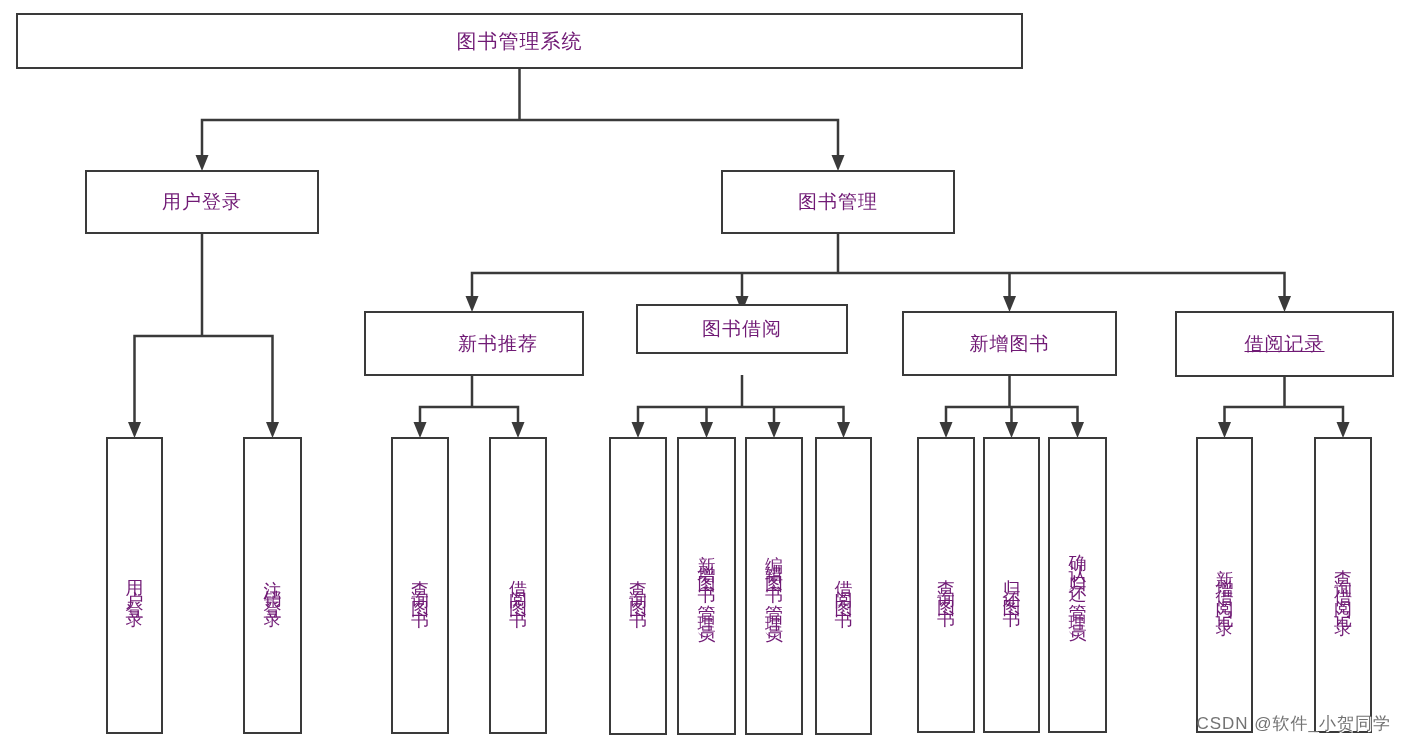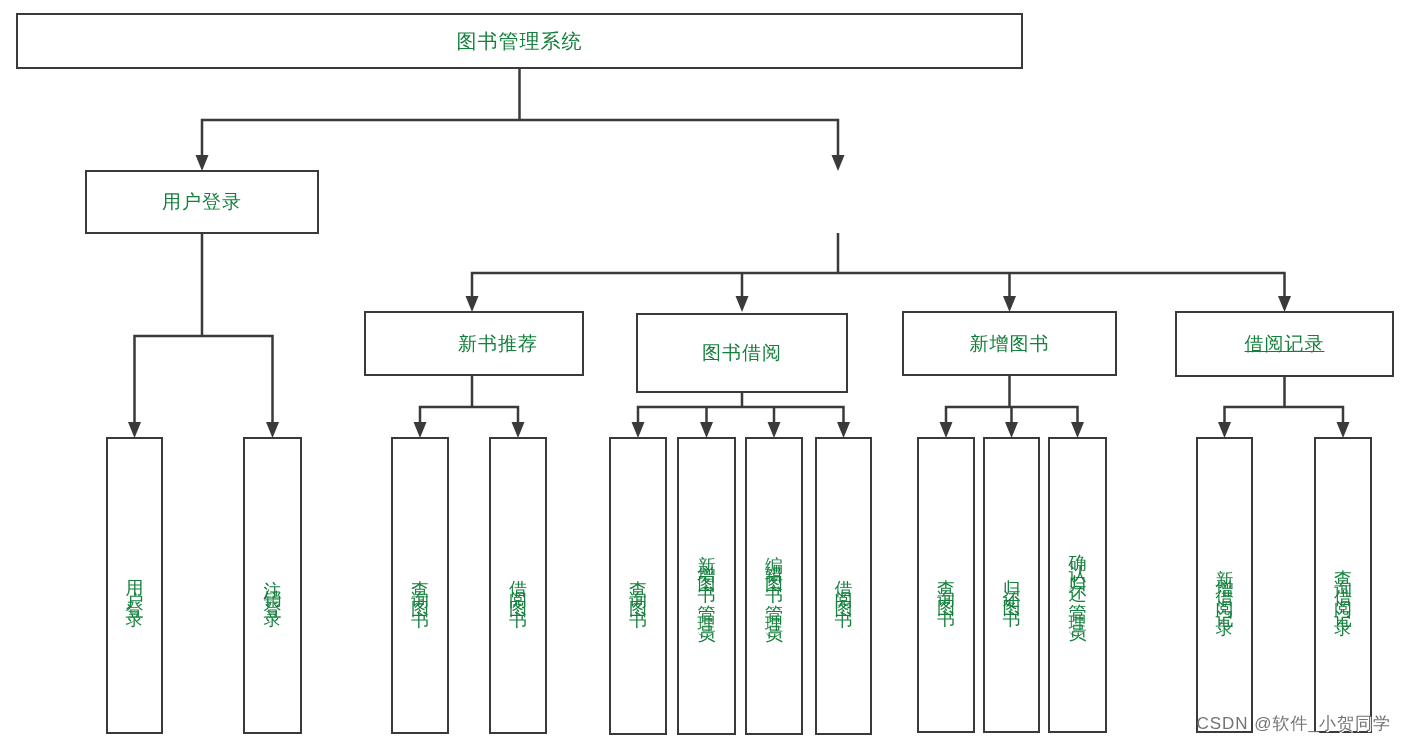--- a/index.html
+++ b/index.html
@@ -18,21 +18,21 @@
     pointer-events:none;
   }
   .node{
     position:absolute;
     box-sizing:border-box;
     background:#ffffff;
     border:2px solid #3a3a3a;
     display:flex;
     align-items:center;
     justify-content:center;
-    color:#15803d;
+    color:#701a75;
     z-index:2;
   }
   .node.h span{
     white-space:nowrap;
     letter-spacing:1px;
   }
   .node.v span{
     writing-mode:vertical-lr;
     text-orientation:mixed;
     letter-spacing:10px;
@@ -88,25 +88,28 @@
       <polygon points="1336.5,422 1349.5,422 1343,438" fill="#3a3a3a"></polygon>
     </svg>
 
   <div class="node h lvl1" style="left:16px;top:13px;width:1007px;height:56px;">
     <span>图书管理系统</span>
   </div>
 
   <div class="node h lvl2" style="left:85px;top:170px;width:234px;height:64px;">
     <span>用户登录</span>
   </div>
+  <div class="node h lvl2" style="left:721px;top:170px;width:234px;height:64px;">
+    <span>图书管理</span>
+  </div>
 
   <div class="node h lvl3" style="left:364px;top:311px;width:220px;height:65px;padding-left:48px;">
     <span>新书推荐</span>
   </div>
-  <div class="node h lvl3" style="left:636px;top:313px;width:212px;height:80px;">
+  <div class="node h lvl3" style="left:636px;top:304px;width:212px;height:50px;">
     <span>图书借阅</span>
   </div>
   <div class="node h lvl3" style="left:902px;top:311px;width:215px;height:65px;">
     <span>新增图书</span>
   </div>
   <div class="node h lvl3" style="left:1175px;top:311px;width:219px;height:66px;text-decoration:underline;">
     <span>借阅记录</span>
   </div>
 
   <div class="node v leaf" style="left:106px;top:437px;width:57px;height:297px;">

